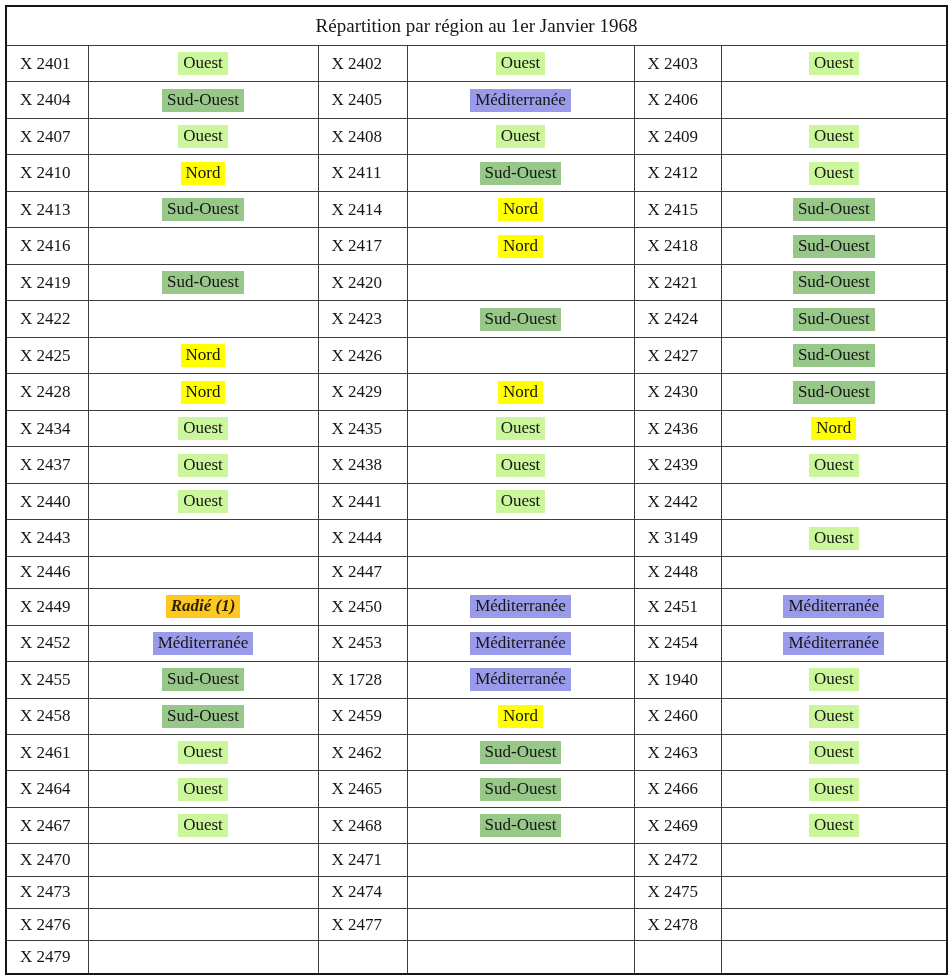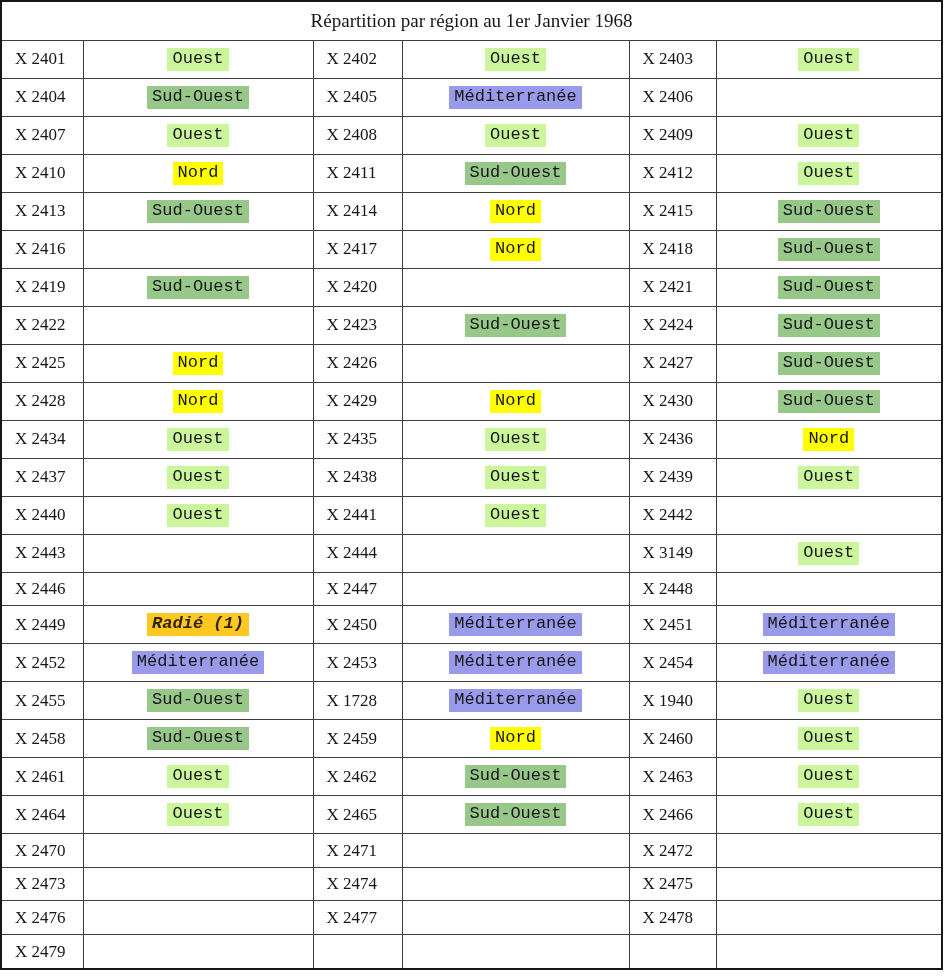--- a/index.html
+++ b/index.html
@@ -5,20 +5,21 @@
   html, body {
     margin: 0;
     padding: 0;
     background: #ffffff;
   }
   body {
     font-family: "Liberation Serif", "DejaVu Serif", serif;
     color: #161616;
   }
   .page {
+    padding: 5px;
   }
   table.region-table {
     border-collapse: collapse;
     width: 941px;
     height: 970px;
     table-layout: fixed;
     border: 2px solid #161616;
   }
   col.c-code-1 { width: 82px; }
   col.c-reg-1  { width: 230px; }
@@ -46,21 +47,20 @@
     text-align: left;
     padding-left: 13px;
   }
   td.region-cell {
     text-align: center;
   }
   span.hl {
     display: inline-block;
     padding: 1px 5px 2px 5px;
     line-height: 20px;
-    font-family: Liberation Mono, monospace;
   }
   span.hl.radie {
     font-weight: bold;
     font-style: italic;
     color: #332200;
   }
 </style>
 </head>
 <body>
 
@@ -242,20 +242,28 @@
         </tr>
         <tr>
           <td class="code-cell">X 2464</td>
           <td class="region-cell"><span class="hl" style="background-color: rgb(203, 246, 155);">Ouest</span></td>
           <td class="code-cell">X 2465</td>
           <td class="region-cell"><span class="hl" style="background-color: rgb(152, 199, 138);">Sud-Ouest</span></td>
           <td class="code-cell">X 2466</td>
           <td class="region-cell"><span class="hl" style="background-color: rgb(203, 246, 155);">Ouest</span></td>
         </tr>
         <tr>
+          <td class="code-cell">X 2467</td>
+          <td class="region-cell"><span class="hl" style="background-color: rgb(203, 246, 155);">Ouest</span></td>
+          <td class="code-cell">X 2468</td>
+          <td class="region-cell"><span class="hl" style="background-color: rgb(152, 199, 138);">Sud-Ouest</span></td>
+          <td class="code-cell">X 2469</td>
+          <td class="region-cell"><span class="hl" style="background-color: rgb(203, 246, 155);">Ouest</span></td>
+        </tr>
+        <tr>
           <td class="code-cell">X 2470</td>
           <td class="region-cell"></td>
           <td class="code-cell">X 2471</td>
           <td class="region-cell"></td>
           <td class="code-cell">X 2472</td>
           <td class="region-cell"></td>
         </tr>
         <tr>
           <td class="code-cell">X 2473</td>
           <td class="region-cell"></td>

